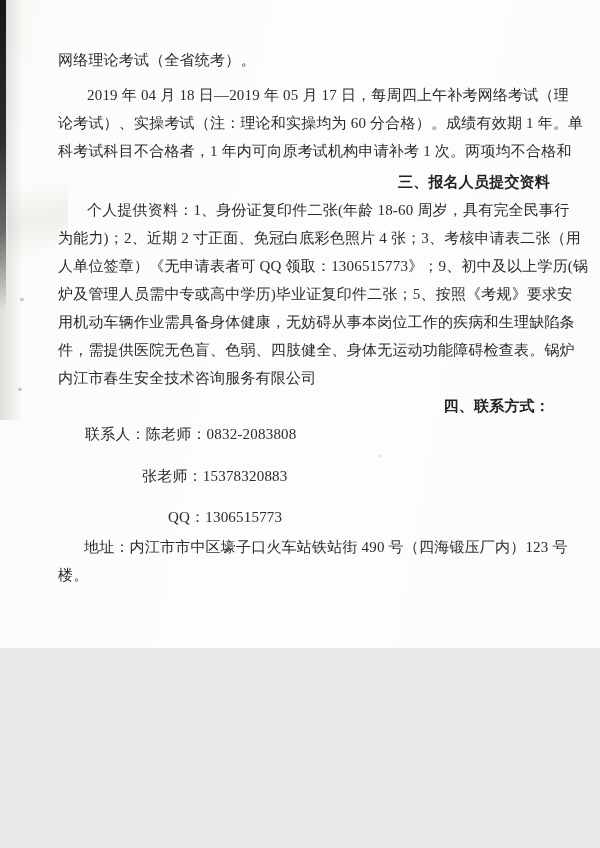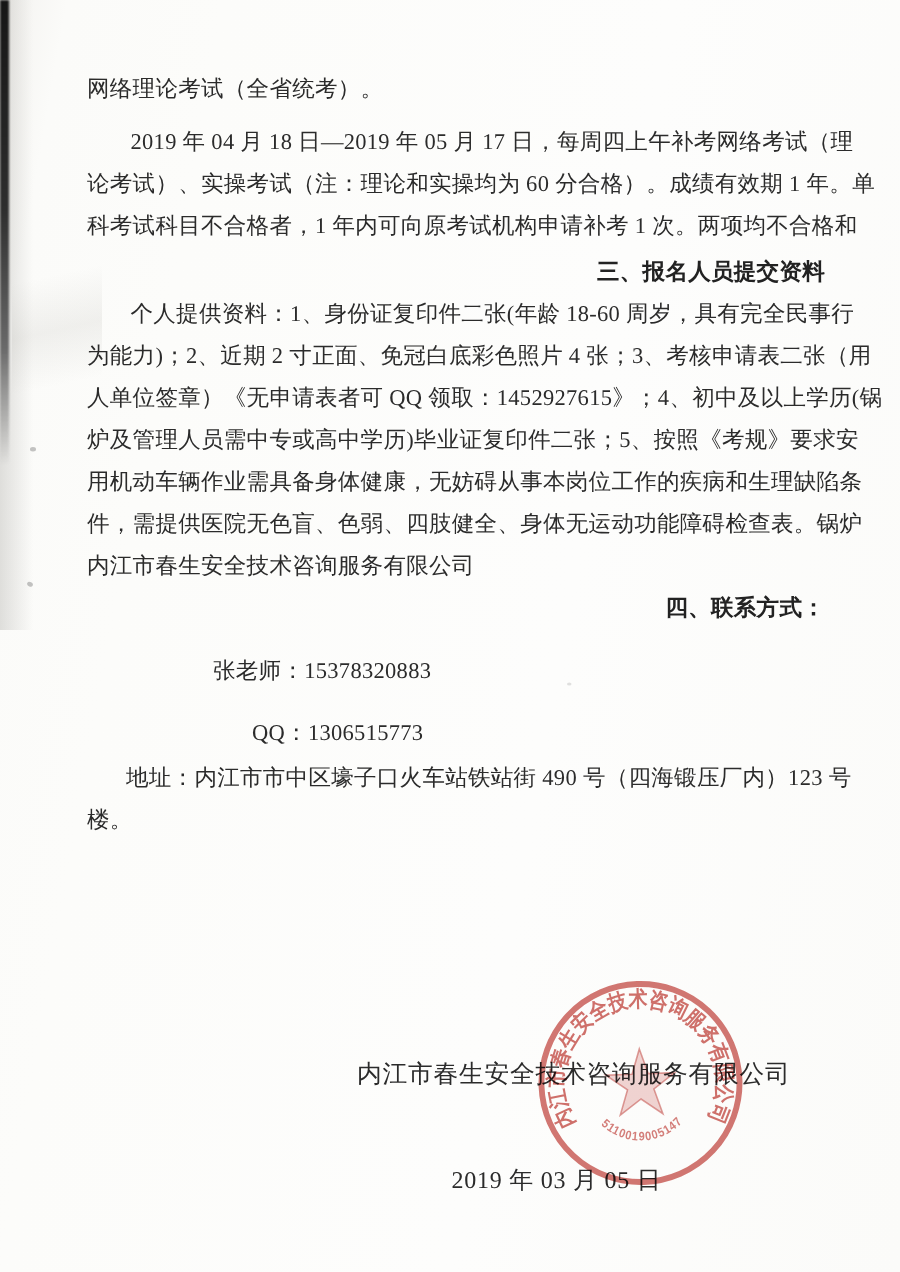--- a/index.html
+++ b/index.html
@@ -8,21 +8,21 @@
     --seal:#c2423c;
   }
   html,body{margin:0;padding:0;}
   body{
     width:600px;height:848px;
     font-family:"Liberation Serif","DejaVu Serif",serif;
     background:#e9e9e7;
   }
   .paper{
     position:relative;
-    width:600px;height:848px;
+    width:600px;height:648px;
     overflow:hidden;
     background:
       linear-gradient(100deg, #f3f2ef 0%, #fbfbf9 6%, var(--paper) 20%, #fdfdfc 60%, #fbfbf9 100%);
   }
   
   .edge-strip{
     position:absolute;left:0;top:0;width:6px;height:310px;
     background:linear-gradient(to bottom,#161616 0%,#2e2e2e 45%,#6a6a6a 75%,rgba(120,120,120,0) 100%);
     filter:blur(0.6px);
   }
@@ -93,26 +93,27 @@
   <div class="speck s3"></div>
 
   <div class="doc-lines">
       <div class="doc-line">网络理论考试（全省统考）。</div>
       <div class="doc-line" style="padding-left: 29px; margin-top: 7px;">2019 年 04 月 18 日—2019 年 05 月 17 日，每周四上午补考网络考试（理</div>
       <div class="doc-line">论考试）、实操考试（注：理论和实操均为 60 分合格）。成绩有效期 1 年。单</div>
       <div class="doc-line">科考试科目不合格者，1 年内可向原考试机构申请补考 1 次。两项均不合格和</div>
       <div class="doc-line heading" style="padding-left: 30px; margin-top: 3px;">三、报名人员提交资料</div>
       <div class="doc-line" style="padding-left: 29px;">个人提供资料：1、身份证复印件二张(年龄 18-60 周岁，具有完全民事行</div>
       <div class="doc-line">为能力)；2、近期 2 寸正面、免冠白底彩色照片 4 张；3、考核申请表二张（用</div>
-      <div class="doc-line">人单位签章）《无申请表者可 QQ 领取：1452927615》；4、初中及以上学历(锅</div>
+      <div class="doc-line">人单位签章）《无申请表者可 QQ 领取：1306515773》；9、初中及以上学历(锅</div>
       <div class="doc-line">炉及管理人员需中专或高中学历)毕业证复印件二张；5、按照《考规》要求安</div>
       <div class="doc-line">用机动车辆作业需具备身体健康，无妨碍从事本岗位工作的疾病和生理缺陷条</div>
       <div class="doc-line">件，需提供医院无色盲、色弱、四肢健全、身体无运动功能障碍检查表。锅炉</div>
       <div class="doc-line">内江市春生安全技术咨询服务有限公司</div>
       <div class="doc-line heading" style="padding-left: 30px;">四、联系方式：</div>
+      <div class="doc-line" style="padding-left: 27px;">联系人：陈老师：0832-2083808</div>
       <div class="doc-line" style="padding-left: 84px; margin-top: 14px;">张老师：15378320883</div>
       <div class="doc-line" style="padding-left: 110px; margin-top: 13px;">QQ：1306515773</div>
       <div class="doc-line" style="padding-left: 26px; margin-top: 2px;">地址：内江市市中区壕子口火车站铁站街 490 号（四海锻压厂内）123 号</div>
       <div class="doc-line">楼。</div>
     </div>
 
   <div class="signature-company">内江市春生安全技术咨询服务有限公司</div>
   <div class="signature-date">2019 年 03 月 05 日</div>
 
   <div class="seal">

